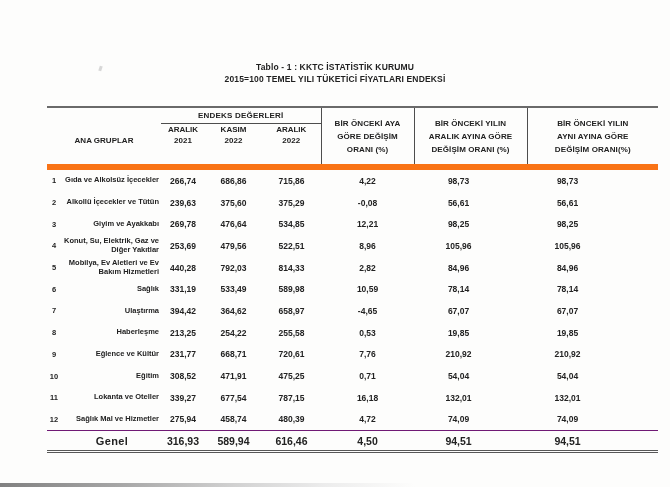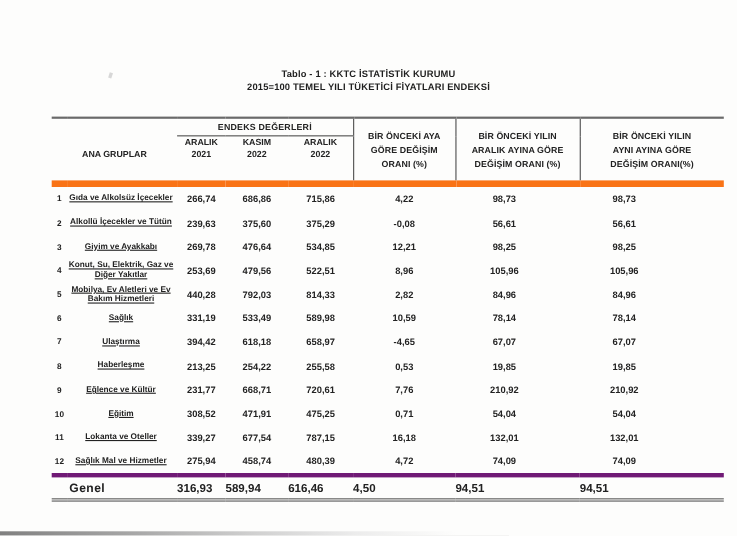--- a/index.html
+++ b/index.html
@@ -29,27 +29,27 @@
   tr.hrow2 th { font-size:8px; height:22px; vertical-align:bottom; padding-bottom:18px;
                text-align:center; white-space:pre-line; line-height:10.5px; }
   .hdr-bottom { border-bottom:6px solid #f97316; }
   th.pct-head { font-size:8px; text-align:center; vertical-align:middle;
                 white-space:pre-line; line-height:13px; letter-spacing:.1px; }
   .vline { border-left:1px solid #4d4d4d; }
 
   
   tbody td { height:21.7px; font-size:8.5px; text-align:center; vertical-align:middle; }
   tbody td.c-num  { font-size:7.5px; }
-  tbody td.c-name { font-size:7.5px; text-align:center; line-height:8.8px; padding-right:2px;text-decoration:underline; }
+  tbody td.c-name { font-size:7.5px; text-align:right; line-height:8.8px; padding-right:2px; }
   td.c-ytd { padding-right:24px; }
   td.c-yoy { padding-right:50px; }
 
   
-  tfoot td { height:19px; font-size:10.5px; vertical-align:middle; text-align:left;
-             border-top:4px solid #701a75; border-bottom:3px double #585858; }
+  tfoot td { height:19px; font-size:10.5px; vertical-align:middle; text-align:center;
+             border-top:1px solid #701a75; border-bottom:3px double #585858; }
   tfoot td.g-name { font-size:11px; padding-left:16px; letter-spacing:.4px; }
 
   
   .scan-edge {
     position:absolute; left:0; bottom:0; width:62%; height:4px;
     background:linear-gradient(to right,#808080 0%,#a8a8a8 30%,#cfcfcf 55%,#ececec 78%,rgba(255,255,255,0) 100%);
   }
   .scan-speck {
     position:absolute; left:99px; top:66px; width:3px; height:5px;
     background:#c3c3c3; opacity:.65; transform:rotate(18deg);
@@ -160,21 +160,21 @@
         <td>533,49</td>
         <td>589,98</td>
         <td>10,59</td>
         <td class="c-ytd">78,14</td>
         <td class="c-yoy">78,14</td>
       </tr>
       <tr>
         <td class="c-num">7</td>
         <td class="c-name">Ulaştırma</td>
         <td>394,42</td>
-        <td>618,18</td>
+        <td>364,62</td>
         <td>658,97</td>
         <td>-4,65</td>
         <td class="c-ytd">67,07</td>
         <td class="c-yoy">67,07</td>
       </tr>
       <tr>
         <td class="c-num">8</td>
         <td class="c-name">Haberleşme</td>
         <td>213,25</td>
         <td>254,22</td>

